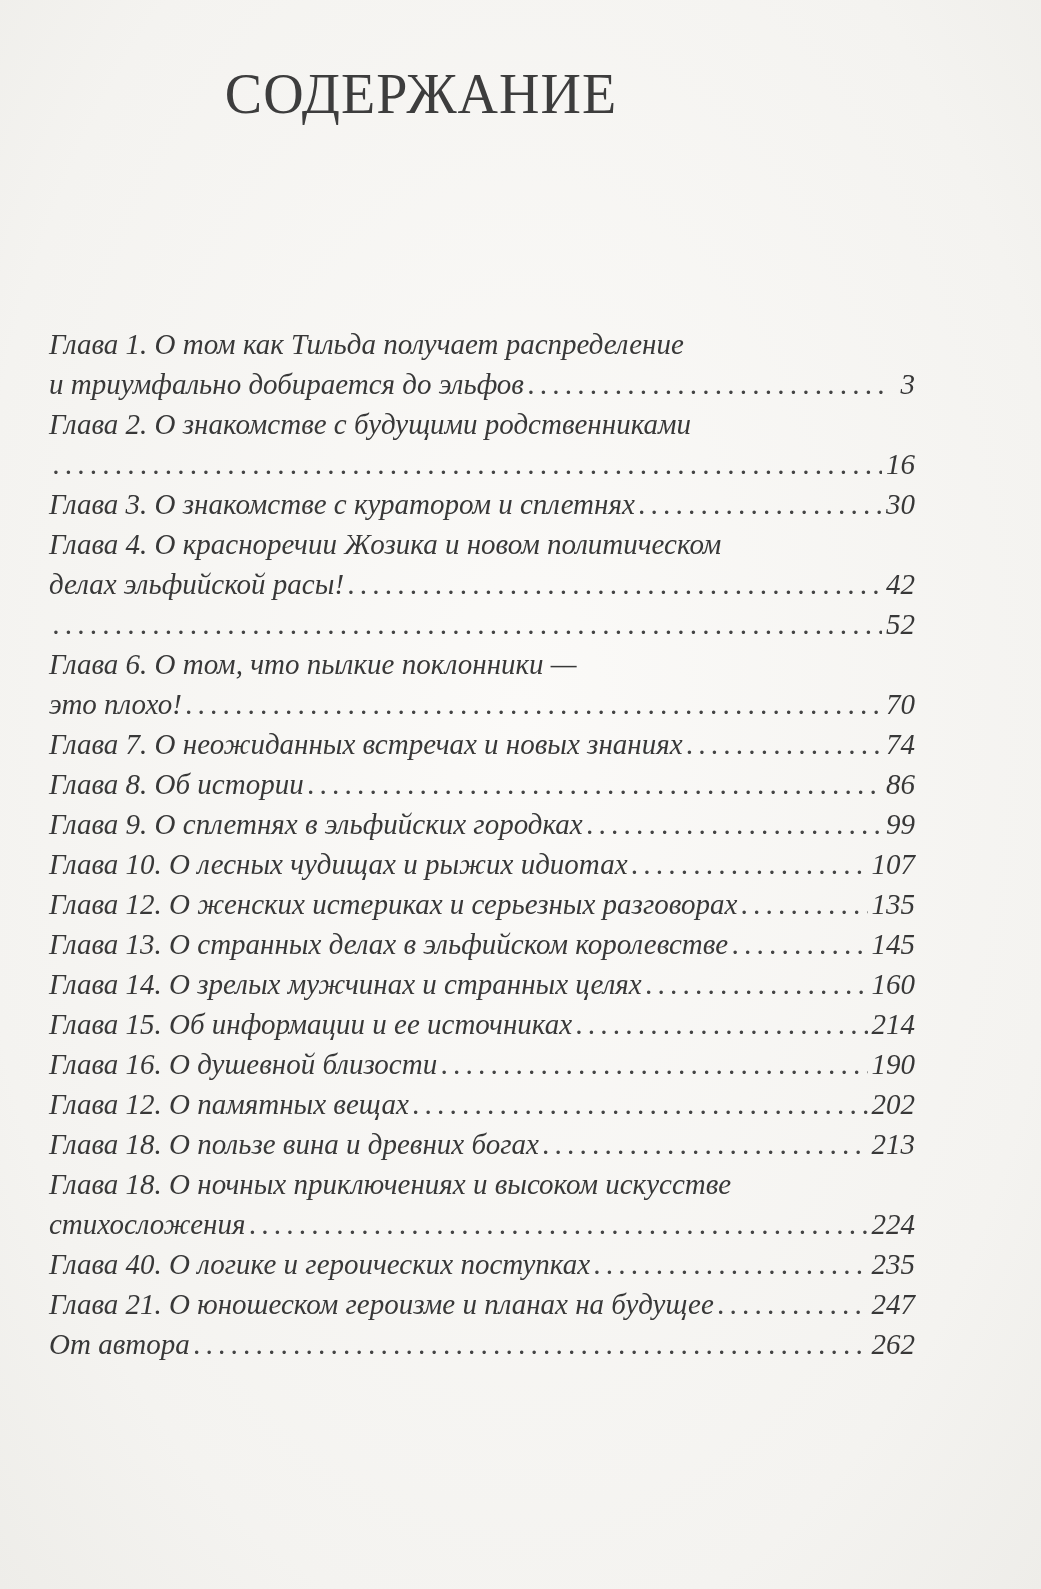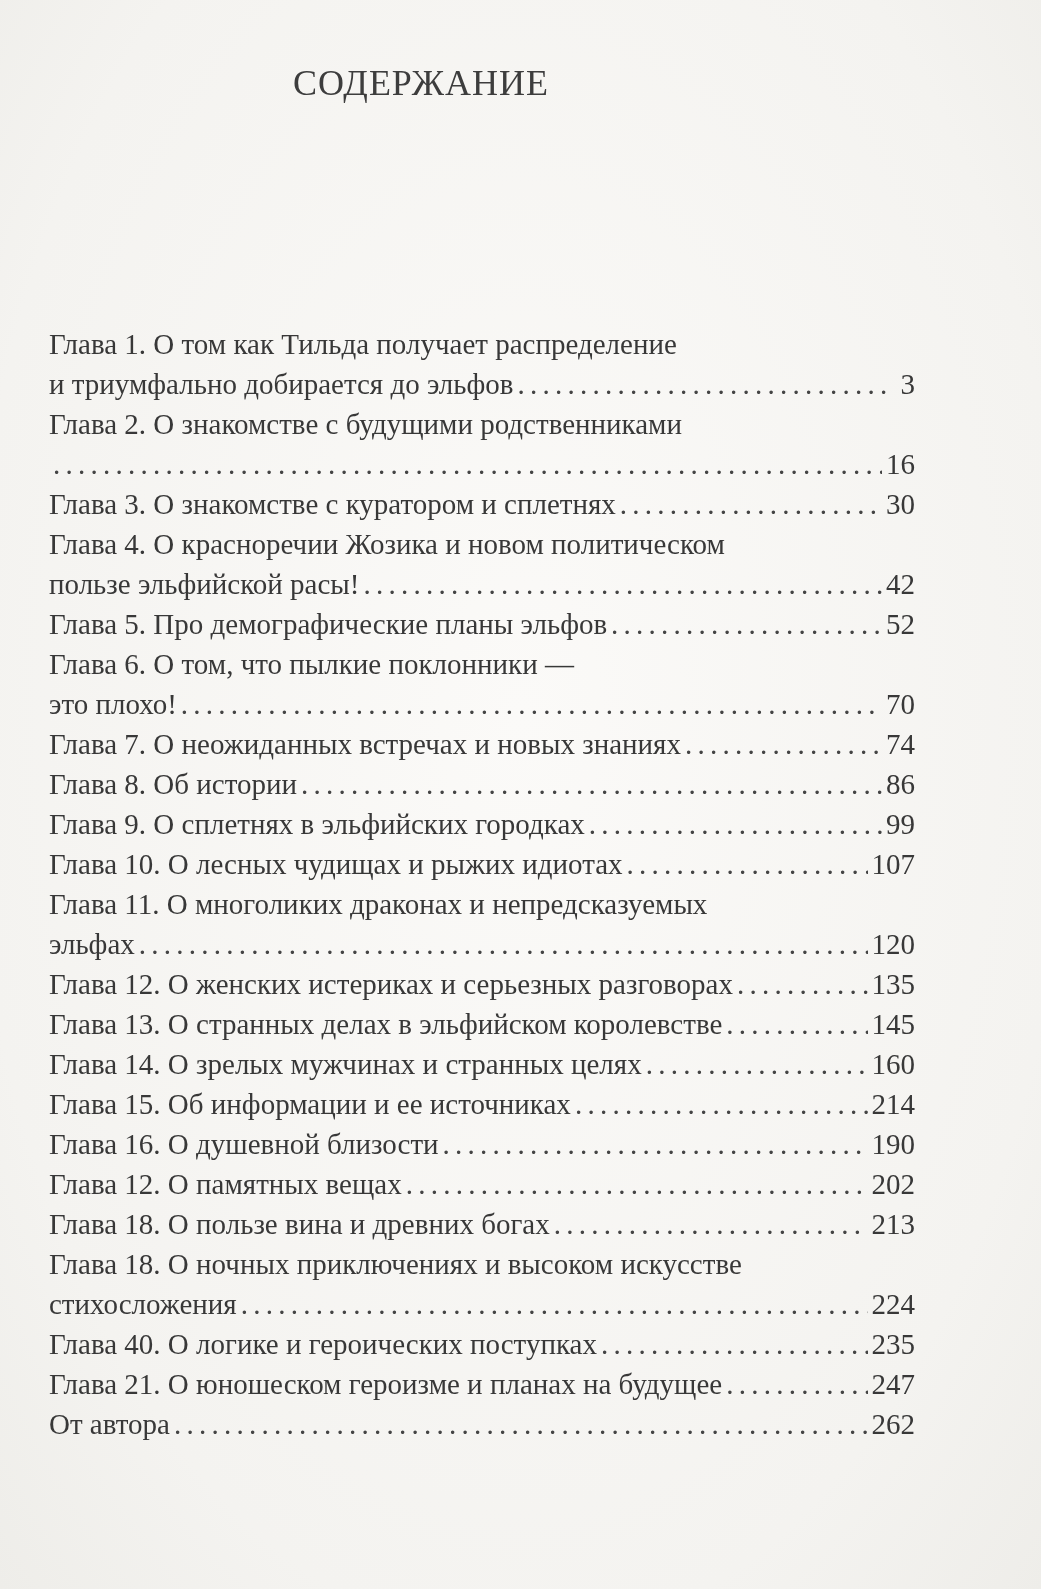--- a/index.html
+++ b/index.html
@@ -9,29 +9,29 @@
     font-family: "Liberation Serif", "DejaVu Serif", serif;
     color: #3a3a3a;
     position: relative;
   }
   .page {
     position: absolute; left: 0; top: 0; width: 1041px; height: 1589px;
     background: radial-gradient(ellipse at 50% 45%, #fbfaf8 0%, #f4f3f0 75%, #eeede9 100%);
   }
   .title {
     position: absolute; left: 0; width: 842px; top: 62px;
-    text-align: center; font-size: 36px; letter-spacing: 1px;
+    text-align: center; font-size: 56px; letter-spacing: 1px;
     color: #3d3d3d; font-weight: normal;
   }
   .toc {
     position: absolute; left: 49px; top: 324px; width: 866px;
     font-size: 29px; line-height: 40px; color: #383838;
   }
   .entry { position: relative; }
-  .line { display: flex; align-items: flex-end; height: 40px; white-space: nowrap; }
+  .line { display: flex; align-items: flex-end; height: 40px; white-space: nowrap; font-style: italic; }
   .line .txt { flex: 0 0 auto; }
   .line .dots {
     flex: 1 1 auto; overflow: hidden; margin: 0 4px;
     letter-spacing: 5px; color: #444;
   }
   .line .dots::before {
     content: ". . . . . . . . . . . . . . . . . . . . . . . . . . . . . . . . . . . . . . . . . . . . . . . . . . . . . . . . . . . . . . . . . . . . . . . . . . . . . . . . .";
     letter-spacing: -1px;
   }
   .line .page-num { flex: 0 0 auto; text-align: right; min-width: 24px; }
@@ -66,28 +66,27 @@
           <span class="txt">Глава 3. О знакомстве с куратором и сплетнях</span>
           <span class="dots"></span>
           <span class="page-num">30</span>
         </div>
       </div>
       <div class="entry">
         <div class="line">
           <span class="txt">Глава 4. О красноречии Жозика и новом политическом</span>
         </div>
         <div class="line">
-          <span class="txt">пользе эльфийской расы!</span>
+          <span class="txt">делах эльфийской расы!</span>
           <span class="dots"></span>
           <span class="page-num">42</span>
         </div>
       </div>
       <div class="entry">
         <div class="line">
-          <span class="txt">Глава 5. Про демографические планы эльфов</span>
           <span class="dots"></span>
           <span class="page-num">52</span>
         </div>
       </div>
       <div class="entry">
         <div class="line">
           <span class="txt">Глава 6. О том, что пылкие поклонники —</span>
         </div>
         <div class="line">
           <span class="txt">это плохо!</span>
@@ -114,30 +113,20 @@
           <span class="txt">Глава 9. О сплетнях в эльфийских городках</span>
           <span class="dots"></span>
           <span class="page-num">99</span>
         </div>
       </div>
       <div class="entry">
         <div class="line">
           <span class="txt">Глава 10. О лесных чудищах и рыжих идиотах</span>
           <span class="dots"></span>
           <span class="page-num">107</span>
-        </div>
-      </div>
-      <div class="entry">
-        <div class="line">
-          <span class="txt">Глава 11. О многоликих драконах и непредсказуемых</span>
-        </div>
-        <div class="line">
-          <span class="txt">эльфах</span>
-          <span class="dots"></span>
-          <span class="page-num">120</span>
         </div>
       </div>
       <div class="entry">
         <div class="line">
           <span class="txt">Глава 12. О женских истериках и серьезных разговорах</span>
           <span class="dots"></span>
           <span class="page-num">135</span>
         </div>
       </div>
       <div class="entry">

